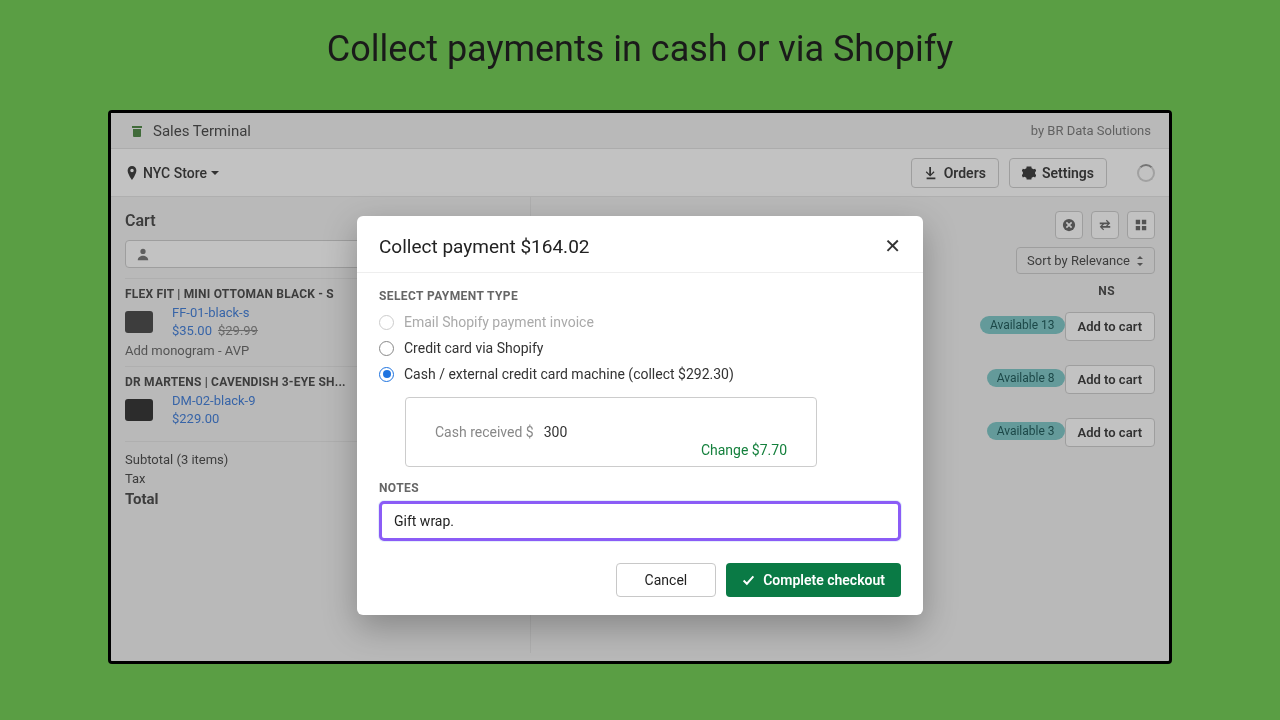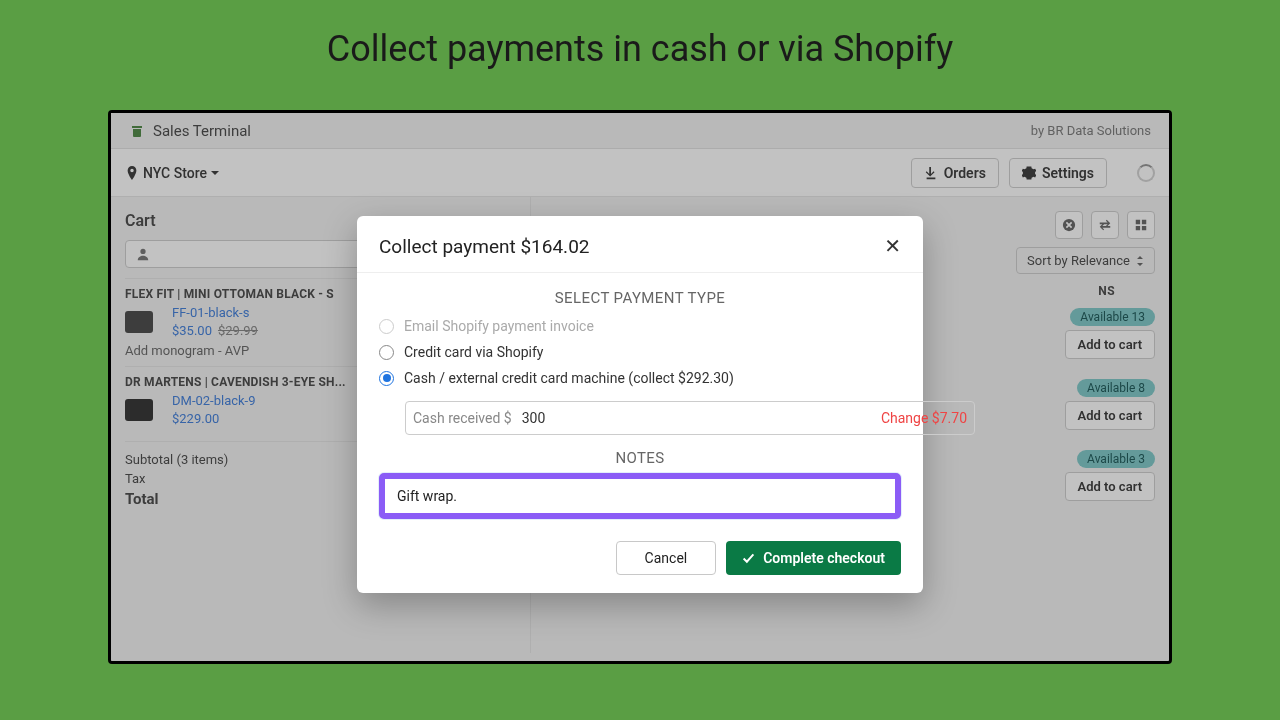--- a/index.html
+++ b/index.html
@@ -35,42 +35,42 @@
   .totals .row { display:flex; justify-content:space-between; padding:2px 0; }
   .totals .total { font-weight:700; font-size:15px; }
   .product-panel { flex:1; padding:14px; }
   .prod-top { display:flex; justify-content:flex-end; gap:8px; align-items:center; }
   .icon-btn { width:28px; height:28px; background:#fff; border:1px solid #c8c8c8; border-radius:4px; display:flex; align-items:center; justify-content:center; }
   .sort-pill { border:1px solid #c8c8c8; border-radius:4px; padding:5px 10px; font-size:13px; color:#333; display:flex; align-items:center; gap:6px; margin-top:8px; margin-left:auto; width:fit-content; }
   .section-hdr { font-size:12px; font-weight:700; color:#333; letter-spacing:.4px; margin-top:10px; text-align:right; padding-right:40px;}
   .prod-card { display:flex; align-items:center; justify-content:flex-end; gap:14px; padding:10px 0; }
   .avail-tag { background:#6fc2c2; color:#044; border-radius:10px; padding:2px 10px; font-size:12px; }
   .add-cart { background:#fff; border:1px solid #c8c8c8; border-radius:4px; padding:6px 12px; font-size:13px; font-weight:600; color:#222; margin-top:4px;}
-  .prod-right { display:flex; flex-direction:column; align-items:flex-end; }
+  .prod-right { display:flex; align-items:center; }
   .prod-thumb { width:44px; height:30px; background:#1a1a1a; border-radius:3px; }
   .prod-meta { font-size:13px; color:#555; }
   .dim-overlay { position:absolute; inset:0; background:rgba(80,80,80,.35); pointer-events:none; }
 
   .modal { position:absolute; left:50%; top:216px; transform:translateX(-50%); width:566px; background:#fff; border-radius:6px; box-shadow:0 12px 34px rgba(0,0,0,.28); z-index:5; }
   .modal-hdr { display:flex; align-items:center; justify-content:space-between; padding:18px 22px 14px; border-bottom:1px solid #eee; }
   .modal-title { font-size:19px; color:#222; }
   .close-x { font-size:20px; color:#333; cursor:pointer; }
   .modal-body { padding:16px 22px 8px; }
-  .section-label { font-size:15px; font-weight:400; letter-spacing:.4px; color:#666; margin-bottom:6px;text-align:center; }
+  .section-label { font-size:12px; font-weight:700; letter-spacing:.4px; color:#666; margin-bottom:6px; }
   .radio-row { display:flex; align-items:center; gap:10px; font-size:14px; color:#333; padding:5px 0; }
   .radio-row.disabled { color:#aaa; }
   .radio { width:15px; height:15px; border:1.5px solid #888; border-radius:50%; display:inline-flex; align-items:center; justify-content:center; flex-shrink:0; }
   .radio.disabled { border-color:#ccc; }
   .radio.selected { border-color:#1f74e0; }
   .radio.selected::after { content:""; width:8px; height:8px; background:#1f74e0; border-radius:50%; }
-  .cash-box { margin:10px 0 14px 26px; width:570px; border:1px solid #ccc; border-radius:4px; display:flex; align-items:center; padding:8px 7px; font-size:14px;justify-content:space-between; }
+  .cash-box { margin:10px 0 14px 26px; width:412px; border:1px solid #ccc; border-radius:4px; display:flex; align-items:center; padding:8px 29px; font-size:14px;justify-content:space-between; }
   .cash-label { color:#888; margin-right:10px; }
   .cash-input { border:none; outline:none; font-size:14px; width:70px; color:#333; }
-  .change { margin-left:auto; color:#ef4444; }
-  .notes-input { width:100%; border:6px solid #8b5cf6; border-radius:5px; padding:9px 12px; font-size:14px; color:#222; outline:none; box-shadow:0 0 0 1px rgba(31,116,224,.12); }
+  .change { margin-left:auto; color:#15803d;margin-top:36px; }
+  .notes-input { width:100%; border:3px solid #8b5cf6; border-radius:5px; padding:9px 12px; font-size:14px; color:#222; outline:none; box-shadow:0 0 0 1px rgba(31,116,224,.12); }
   .modal-ftr { display:flex; justify-content:flex-end; gap:10px; padding:14px 22px 18px; }
   .btn-cancel { background:#fff; border:1px solid #c8c8c8; border-radius:4px; padding:8px 28px; font-size:14px; color:#222; }
   .btn-complete { background:#0a7a45; color:#fff; border:none; border-radius:4px; padding:8px 16px; font-size:14px; font-weight:600; display:flex; align-items:center; gap:8px; }
   svg { display:block; }
 </style>
 </head>
 <body>
 
 <div class="hero-title">Collect payments in cash or via Shopify</div>
 

